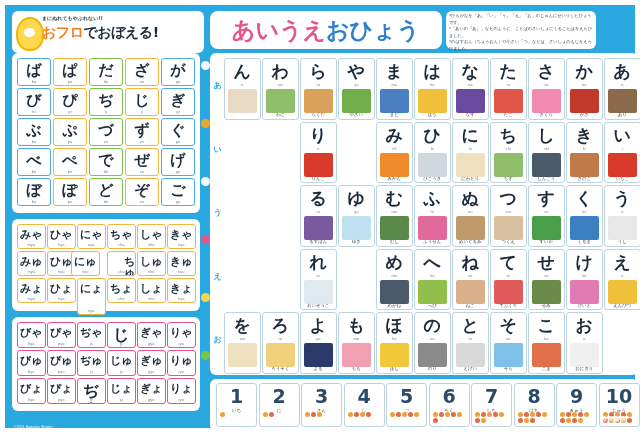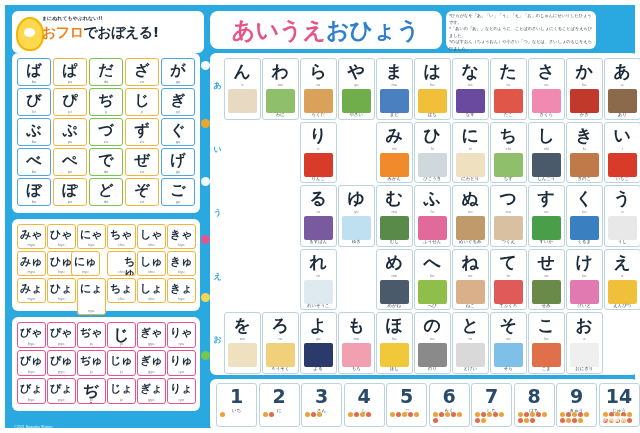--- a/index.html
+++ b/index.html
@@ -777,21 +777,21 @@
           <span style="width: 5px; height: 5px; border-radius: 50%; background: rgb(232, 163, 60); display: inline-block;"></span>
           <span style="width: 5px; height: 5px; border-radius: 50%; background: rgb(224, 106, 74); display: inline-block;"></span>
           <span style="width: 5px; height: 5px; border-radius: 50%; background: rgb(232, 163, 60); display: inline-block;"></span>
           <span style="width: 5px; height: 5px; border-radius: 50%; background: rgb(224, 106, 74); display: inline-block;"></span>
           <span style="width: 5px; height: 5px; border-radius: 50%; background: rgb(232, 163, 60); display: inline-block;"></span>
           <span style="width: 5px; height: 5px; border-radius: 50%; background: rgb(224, 106, 74); display: inline-block;"></span>
           <span style="width: 5px; height: 5px; border-radius: 50%; background: rgb(232, 163, 60); display: inline-block;"></span>
         </div>
       </div>
       <div class="cell" style="position: absolute; left: 388.5px; top: 4px; width: 41px; height: 44px; border-color: rgb(188, 211, 224);">
-        <div class="kana" style="position: absolute; left: 0px; right: 0px; top: 3px; font-size: 19px; color: rgb(42, 74, 106);">14</div>
+        <div class="kana" style="position: absolute; left: 0px; right: 0px; top: 3px; font-size: 19px; color: rgb(42, 74, 106);">10</div>
         <div class="romaji" style="position: absolute; left: 0px; right: 0px; top: 25px; font-size: 4.6px; color: rgb(43, 58, 70);">じゅう</div>
         <div style="position: absolute; left: 3px; right: 3px; bottom: 3px; height: 11px; display: flex; flex-wrap: wrap; align-content: flex-start; gap: 1px;">
           <span style="width: 5px; height: 5px; border-radius: 50%; background: rgb(232, 163, 60); display: inline-block;"></span>
           <span style="width: 5px; height: 5px; border-radius: 50%; background: rgb(224, 106, 74); display: inline-block;"></span>
           <span style="width: 5px; height: 5px; border-radius: 50%; background: rgb(232, 163, 60); display: inline-block;"></span>
           <span style="width: 5px; height: 5px; border-radius: 50%; background: rgb(224, 106, 74); display: inline-block;"></span>
           <span style="width: 5px; height: 5px; border-radius: 50%; background: rgb(232, 163, 60); display: inline-block;"></span>
           <span style="width: 5px; height: 5px; border-radius: 50%; background: rgb(224, 106, 74); display: inline-block;"></span>
           <span style="width: 5px; height: 5px; border-radius: 50%; background: rgb(232, 163, 60); display: inline-block;"></span>
           <span style="width: 5px; height: 5px; border-radius: 50%; background: rgb(224, 106, 74); display: inline-block;"></span>

